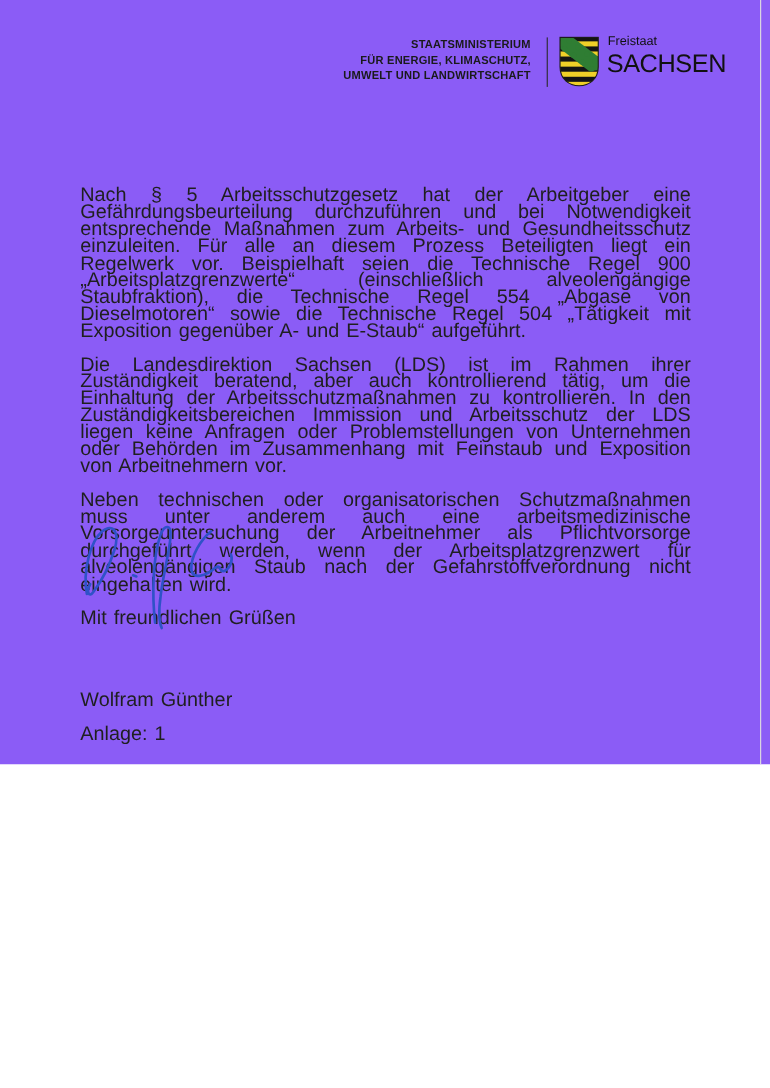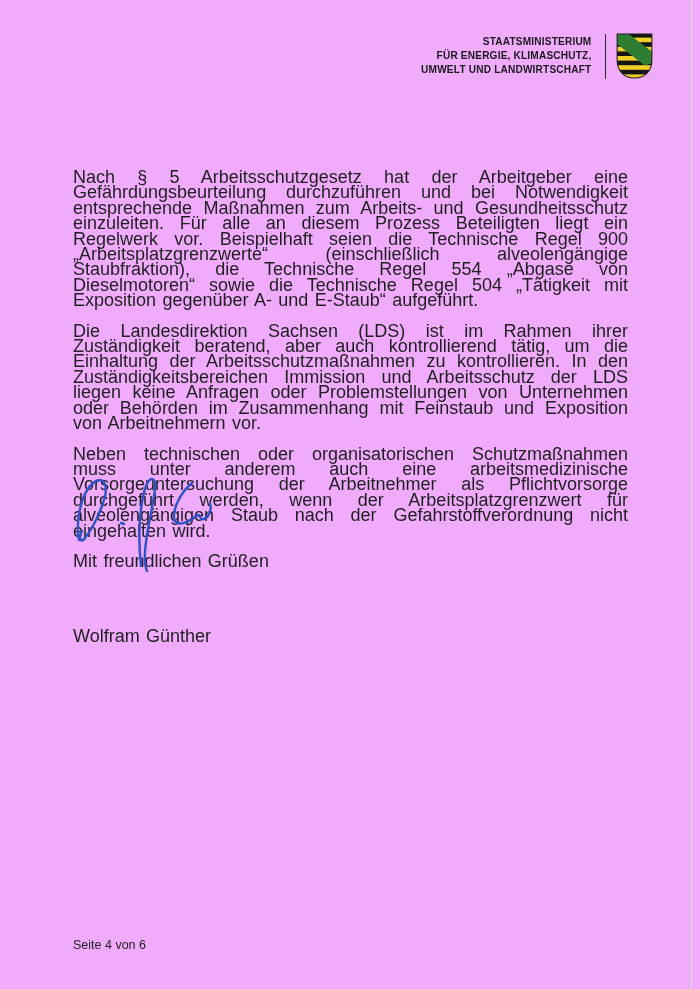--- a/index.html
+++ b/index.html
@@ -1,20 +1,20 @@
 <!DOCTYPE html>
 <html><head>
 <meta charset="utf-8">
 <style>
   html,body{margin:0;padding:0;}
   body{background:#ffffff;}
   .page{
     position:relative;
-    width:700px;height:989px;
-    background:#f0abfc;
+    width:700px;height:695px;
+    background:#8b5cf6;
     overflow:hidden;
     font-family:"Liberation Sans", sans-serif;
     color:#1f1f1f;
   }
   
   .scan-line{
     position:absolute;top:0;left:691px;width:1px;height:989px;
     background:#e2e2df;
   }
   
@@ -91,20 +91,24 @@
           <circle cx="25" cy="16" r="2.4"></circle>
           <circle cx="32" cy="22" r="2.4"></circle>
           <circle cx="5" cy="11" r="2.4"></circle>
           <circle cx="13" cy="17" r="2.4"></circle>
           <circle cx="21" cy="23" r="2.4"></circle>
           <circle cx="29" cy="29" r="2.4"></circle>
         </g>
       </g>
       <path d="M1,1 H35 V27 C35,38 27,44 18,44 C9,44 1,38 1,27 Z" fill="none" stroke="#1b1b1b" stroke-width="1"></path>
     </svg>
+    <div class="state-block">
+      <div class="state-freistaat">Freistaat</div>
+      <div class="state-name">SACHSEN</div>
+    </div>
   </div>
 
   <div class="letter-body">
     <p>Nach § 5 Arbeitsschutzgesetz hat der Arbeitgeber eine Gefährdungsbeurteilung durchzuführen und bei Notwendigkeit entsprechende Maßnahmen zum Arbeits- und Gesundheitsschutz einzuleiten. Für alle an diesem Prozess Beteiligten liegt ein Regelwerk vor. Beispielhaft seien die Technische Regel 900 „Arbeitsplatzgrenzwerte“ (einschließlich alveolengängige Staubfraktion), die Technische Regel 554 „Abgase von Dieselmotoren“ sowie die Technische Regel 504 „Tätigkeit mit Exposition gegenüber A- und E-Staub“ aufgeführt.</p>
     <p>Die Landesdirektion Sachsen (LDS) ist im Rahmen ihrer Zuständigkeit beratend, aber auch kontrollierend tätig, um die Einhaltung der Arbeitsschutzmaßnahmen zu kontrollieren. In den Zuständigkeitsbereichen Immission und Arbeitsschutz der LDS liegen keine Anfragen oder Problemstellungen von Unternehmen oder Behörden im Zusammenhang mit Feinstaub und Exposition von Arbeitnehmern vor.</p>
     <p>Neben technischen oder organisatorischen Schutzmaßnahmen muss unter anderem auch eine arbeitsmedizinische Vorsorgeuntersuchung der Arbeitnehmer als Pflichtvorsorge durchgeführt werden, wenn der Arbeitsplatzgrenzwert für alveolengängigen Staub nach der Gefahrstoffverordnung nicht eingehalten wird.</p>
     <div class="closing">Mit freundlichen Grüßen</div>
 
     <svg class="signature" viewBox="0 0 160 105" fill="none" stroke-linecap="round" stroke-linejoin="round">
       <g stroke="#2f52c8" stroke-width="2.4">
@@ -113,17 +117,18 @@
 
         <path d="M56,55 l3,1"></path>
 
         <path d="M76,98 C73,72 74,38 81,18 C85,8 91,9 90,20 C89,34 83,56 81,74 C79,88 79,96 82,103"></path>
 
         <path d="M127,15 C118,22 108,38 109,50 C110,59 122,56 131,48 C136,44 134,53 139,51 C144,49 147,42 145,36"></path>
       </g>
     </svg>
 
     <div class="signer">Wolfram Günther</div>
+    <div class="attachment">Anlage: 1</div>
   </div>
 
   <div class="page-footer">Seite 4 von 6</div>
 
 </div>
 
 </body></html>

